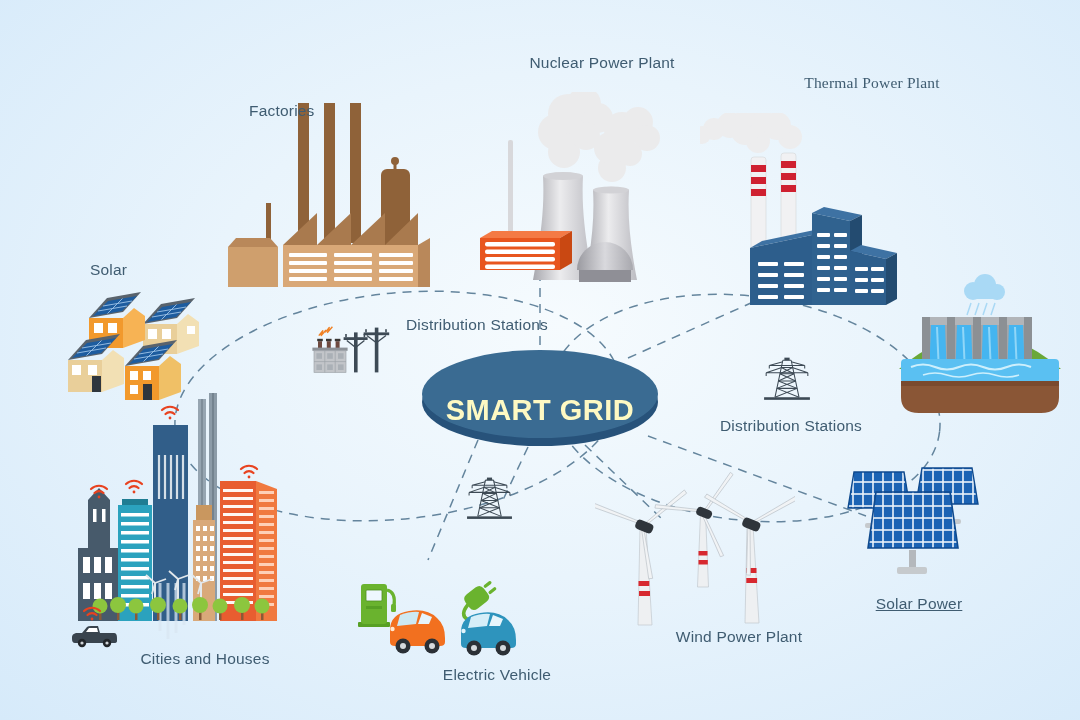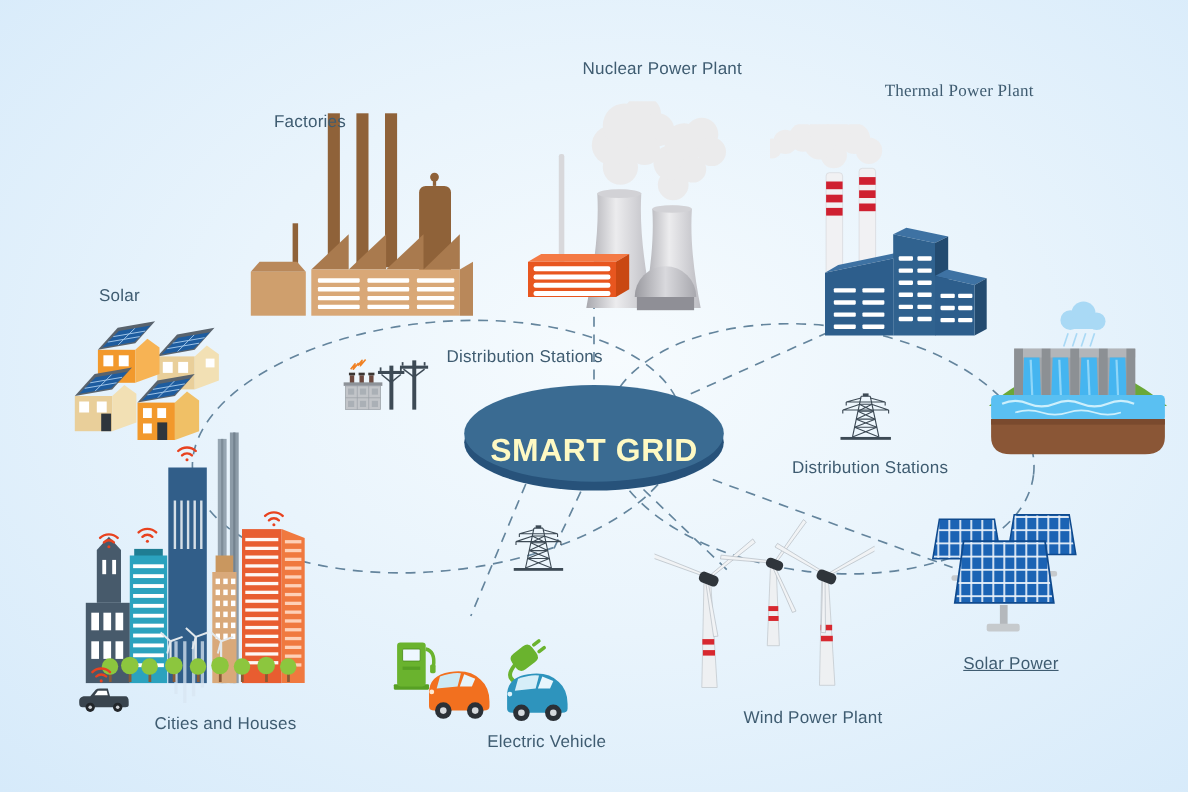--- a/index.html
+++ b/index.html
@@ -20,21 +20,21 @@
   .c{transform:translateX(-50%);text-align:center;}
   .lbl-factories{left:249px;top:62px;margin-top:40px;}
   .lbl-nuclear{left:602px;top:54px;text-align:center;}
   .lbl-thermal{left:872px;top:74px;font-family:Liberation Serif, serif;}
   .lbl-hydraulic{left:995px;top:209px;line-height:17px;}
   .lbl-houses{left:90px;top:261px;}
   .lbl-distribution{left:477px;top:316px;text-align:center;}
   .lbl-transmission{left:791px;top:417px;}
   .lbl-cities{left:205px;top:650px;}
   .lbl-ev{left:497px;top:666px;text-align:center;}
-  .lbl-wind{left:739px;top:644px;}
+  .lbl-wind{left:739px;top:628px;}
   .lbl-solar{left:919px;top:595px;text-decoration:underline;}
 </style>
 </head>
 <body>
 
 <div class="stage">
 
   <svg class="net" width="1080" height="720" viewBox="0 0 1080 720">
     <g fill="none" stroke="#5d7f98" stroke-width="1.5" stroke-dasharray="9 7" opacity="0.95">
       <ellipse cx="398" cy="406" rx="224" ry="113" transform="rotate(-6 398 406)"></ellipse>

